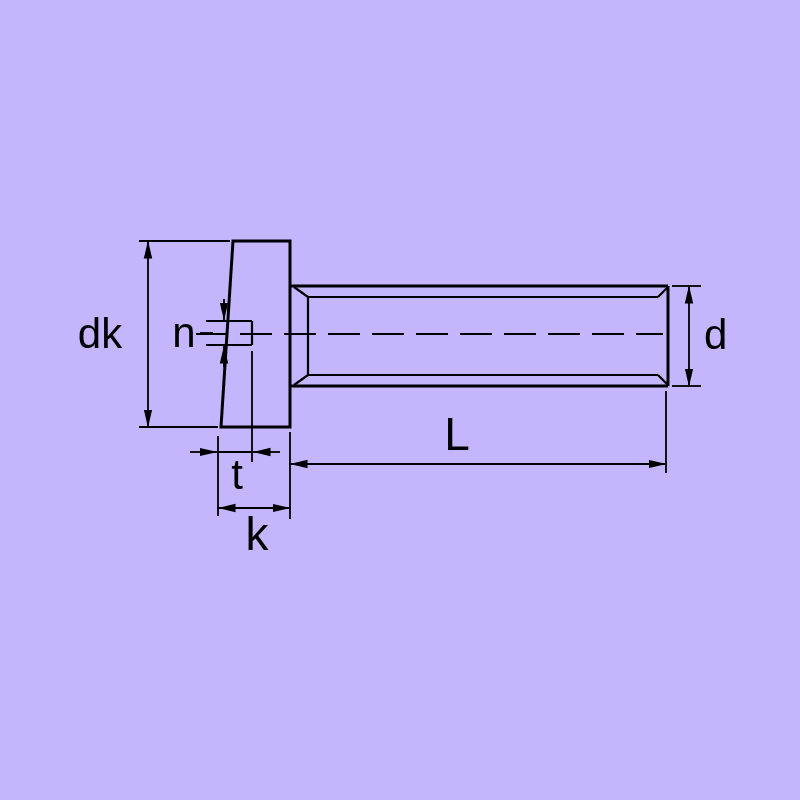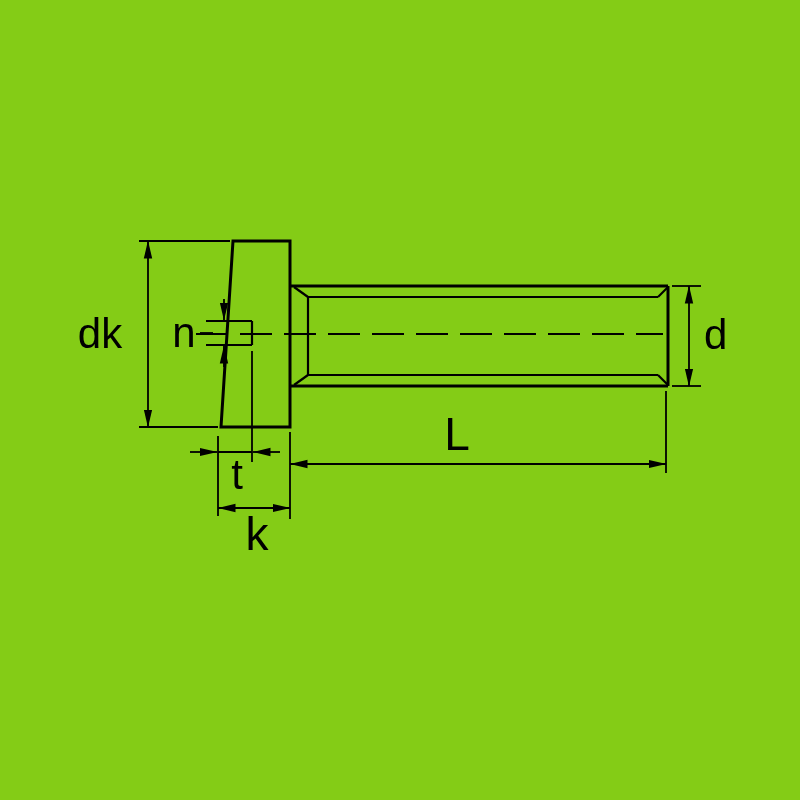--- a/index.html
+++ b/index.html
@@ -3,21 +3,21 @@
 <meta charset="utf-8">
 <style>
   html, body {
     margin: 0;
     padding: 0;
     background: #ffffff;
   }
   .stage {
     width: 800px;
     height: 800px;
-    background: #84cc16;
+    background: #c4b5fd;
     position: relative;
     font-family: "Liberation Sans", sans-serif;
     overflow: hidden;
   }
   svg { display: block; }
 
   .outline  { stroke: #000; stroke-width: 3;   fill: none; stroke-linejoin: miter; }
   .thin     { stroke: #000; stroke-width: 2.2; fill: none; }
   .dim      { stroke: #000; stroke-width: 1.8; fill: none; }
   .center   { stroke: #000; stroke-width: 1.8; fill: none; stroke-dasharray: 32 12; }

